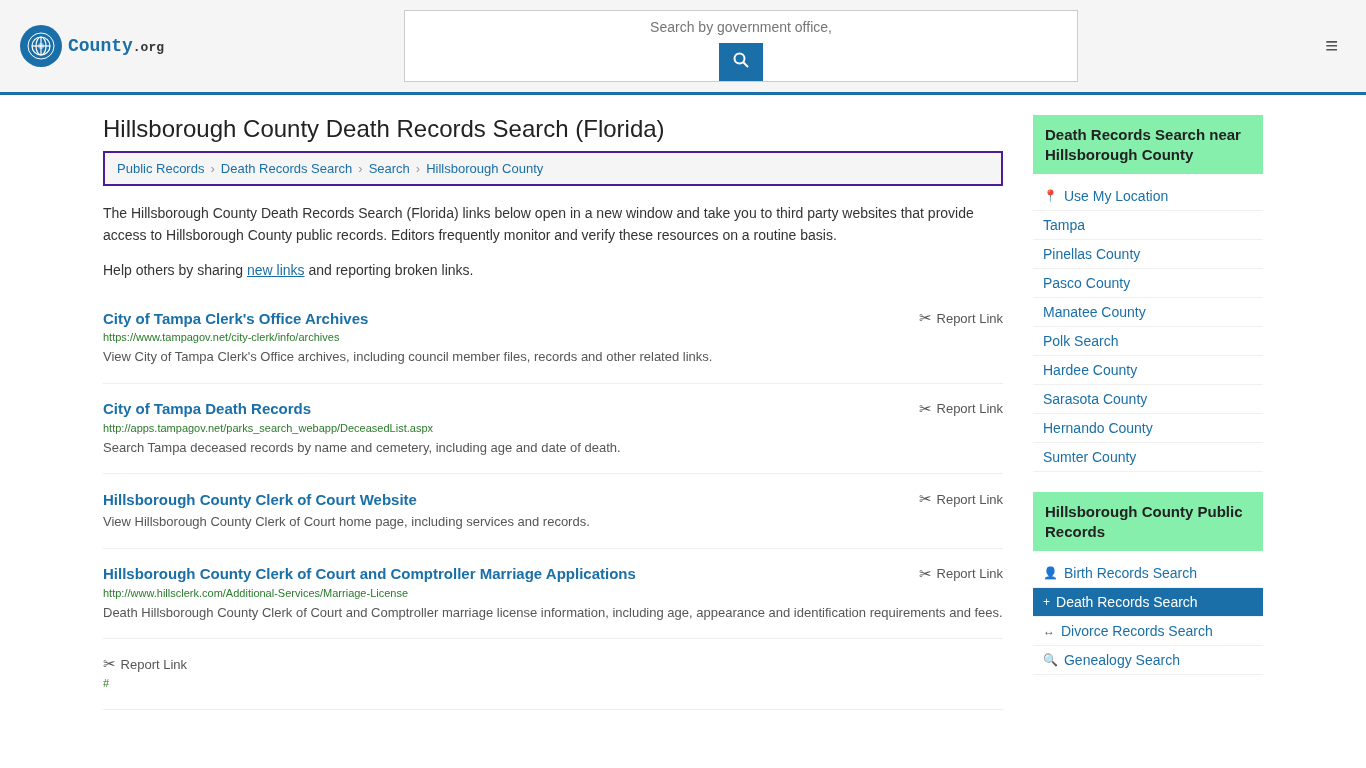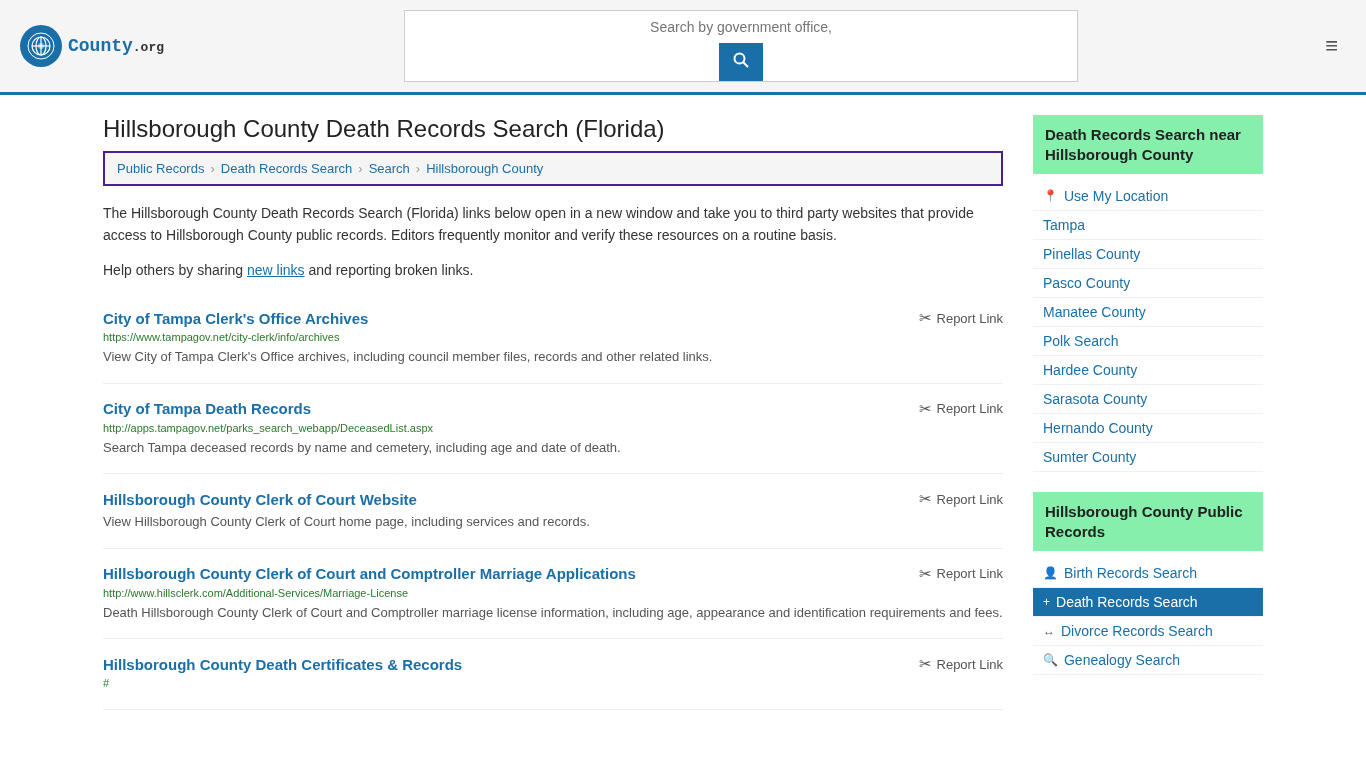--- a/index.html
+++ b/index.html
@@ -281,21 +281,20 @@
       <span class="report-link">
         <span class="report-icon">✂</span>
         <span>Report Link</span>
       </span>
     </div>
     <div class="link-url">http://www.hillsclerk.com/Additional-Services/Marriage-License</div>
     <div class="link-desc">Death Hillsborough County Clerk of Court and Comptroller marriage license information, including age, appearance and identification requirements and fees.</div>
   </div>
         <div class="link-item">
     <div class="link-item-header">
-      <span class="link-item-title">Hillsborough County Death Certificates &amp; Records</span>
       <span class="report-link">
         <span class="report-icon">✂</span>
         <span>Report Link</span>
       </span>
     </div>
     <div class="link-url">#</div>
 
   </div>
       </div>
 

